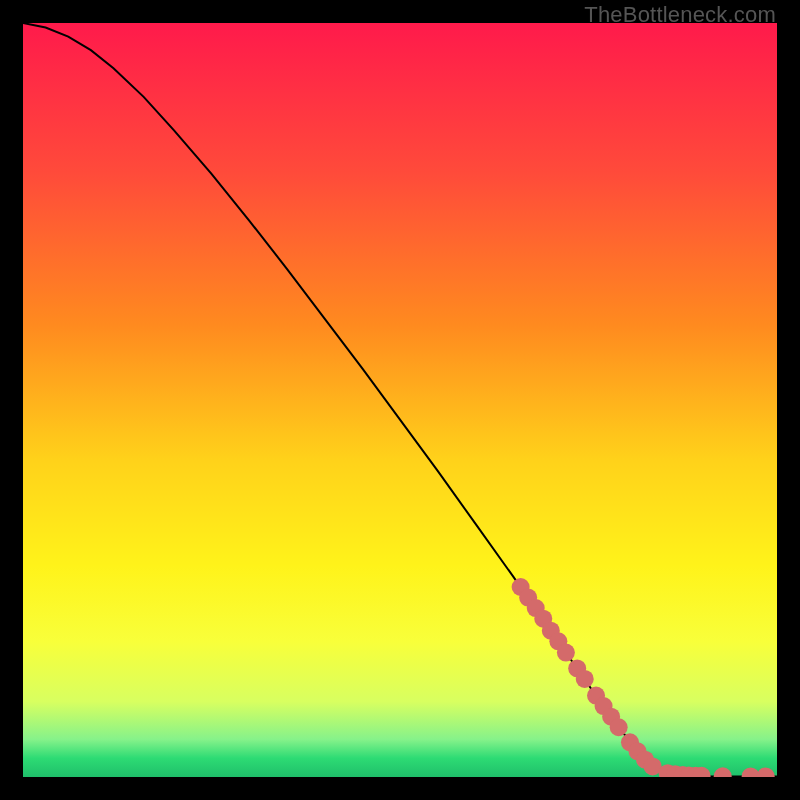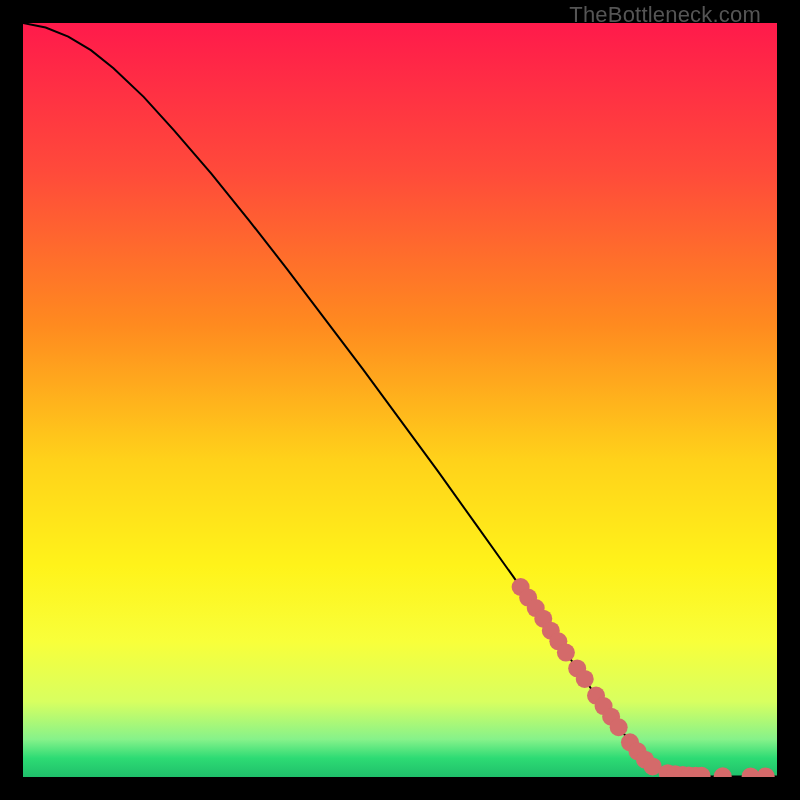--- a/index.html
+++ b/index.html
@@ -22,21 +22,21 @@
   .plot {
     position: absolute;
     left: 0;
     top: 0;
     width: 754px;
     height: 754px;
   }
   .watermark {
     position: absolute;
     top: 2px;
-    right: 39px;
+    right: 24px;
     color: #555;
     font-size: 22px;
     font-weight: 500;
     letter-spacing: 0.2px;
   }
 </style>
 </head>
 <body>
 
 <div class="watermark">TheBottleneck.com</div>

